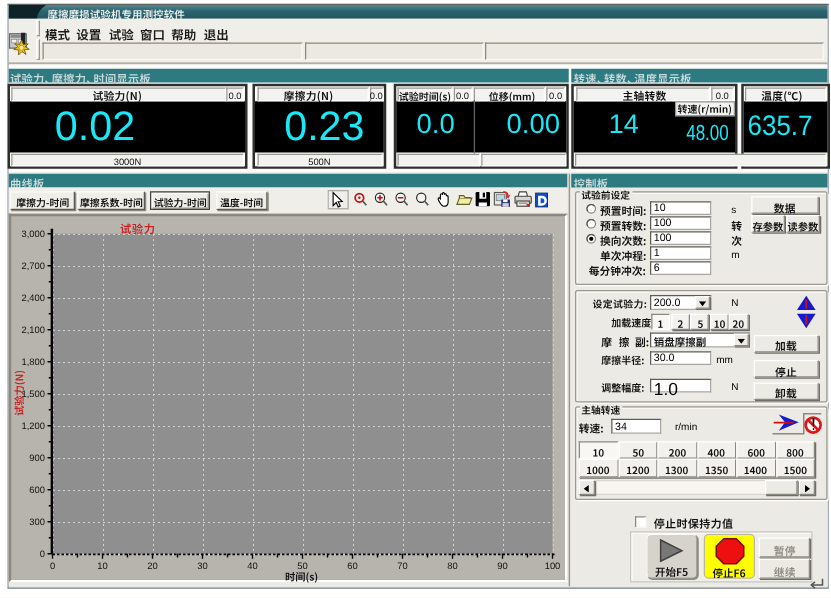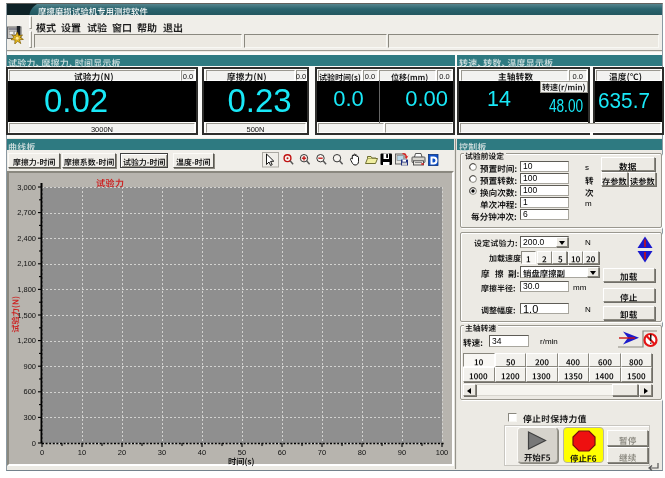--- a/index.html
+++ b/index.html
@@ -701,21 +701,21 @@
 <svg class="t " style="left:481.0px;top:303.8px" width="34.5" height="11.6">
     <g fill="#111" transform="translate(0,9.28) scale(0.008000,-0.008000)">
       <use href="#g82" x="0"></use>
       <use href="#g83" x="1000"></use>
       <use href="#g84" x="2000"></use>
       <use href="#g34" x="3000"></use>
       <use href="#g57" x="4000"></use>
     </g>
   </svg>
 <div class="a inp" style="left:520.0px;top:302.5px;width:49.0px;height:11.0px;"></div>
-<div class="a" style="left:523px;top:302.73px;font-size:11px;color:#000">1.0</div>
+<div class="a" style="left:523px;top:302.73px;font-size:14px;color:#000">1.0</div>
 <div class="a" style="left:585px;top:304.5px;font-size:8px;color:#000">N</div>
 <div class="a" style="left:603.0px;top:267.5px;width:52.0px;height:14.0px;background:#eceae4;border:1px solid #8a887f;border-top-color:#fff;border-left-color:#fff;box-shadow:1px 1px 0 #706e68"></div>
 <svg class="t " style="left:620.2px;top:270.0px" width="17.6" height="12.5">
     <g fill="#111" transform="translate(0,9.98) scale(0.008600,-0.008600)">
       <use href="#g71" x="0"></use>
       <use href="#g72" x="1023"></use>
     </g>
   </svg>
 <div class="a" style="left:603.0px;top:288.0px;width:52.0px;height:14.0px;background:#eceae4;border:1px solid #8a887f;border-top-color:#fff;border-left-color:#fff;box-shadow:1px 1px 0 #706e68"></div>
 <svg class="t " style="left:620.2px;top:290.5px" width="17.6" height="12.5">

